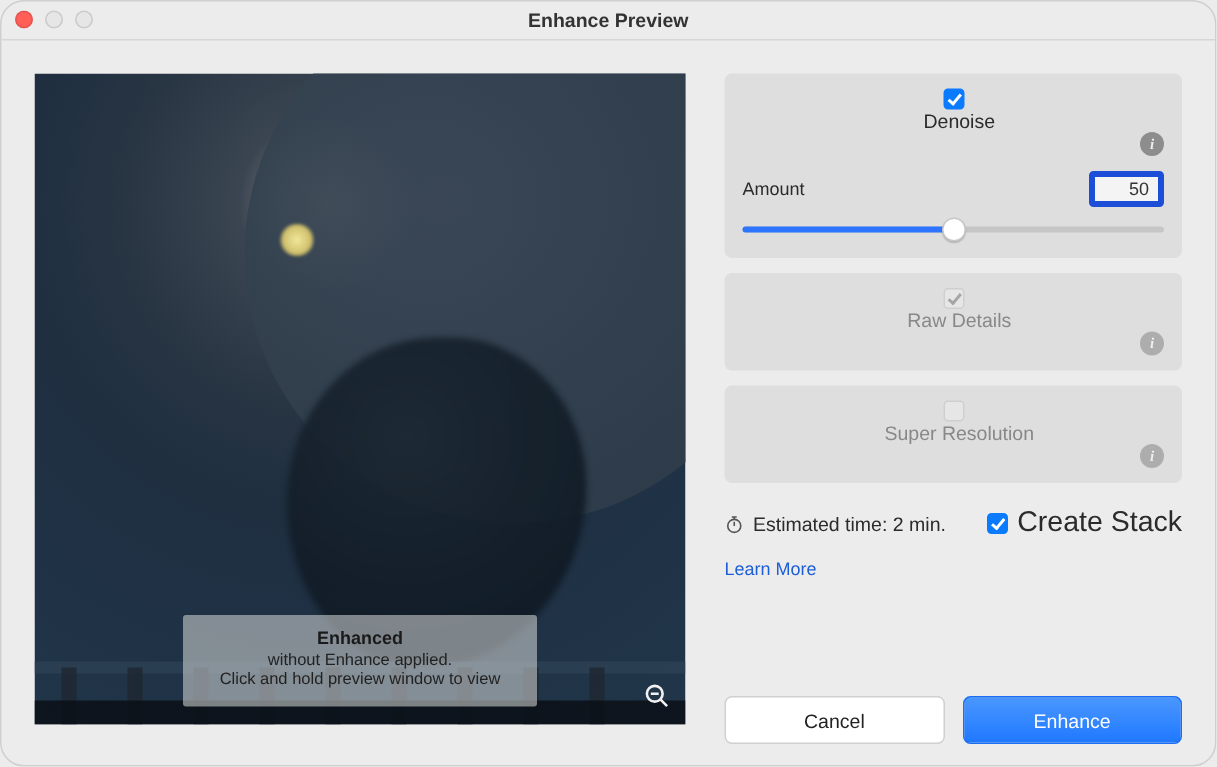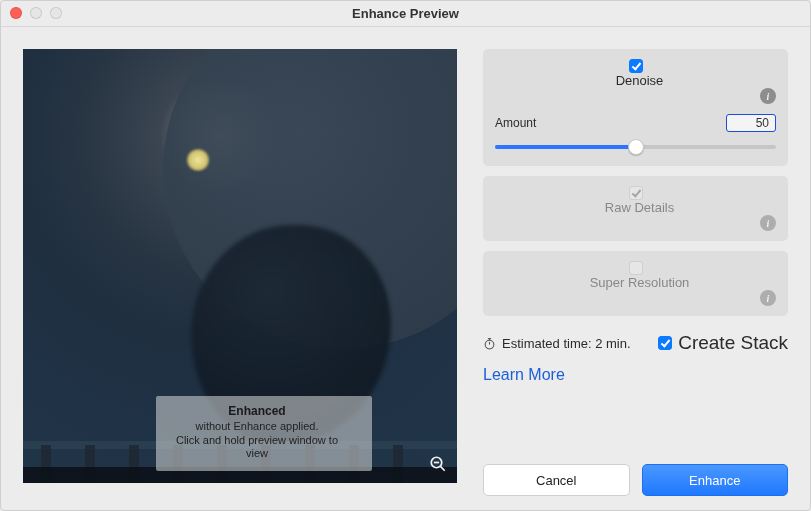--- a/index.html
+++ b/index.html
@@ -1,36 +1,36 @@
 <!DOCTYPE html>
 <html><head>
 <meta charset="utf-8">
 <style>
   * { box-sizing: border-box; margin: 0; padding: 0; }
   html, body { width: 811px; height: 511px; font-family: -apple-system, "Helvetica Neue", Arial, sans-serif; background: #ececec; }
-  .window { width: 811px; height: 511px; background: #ececec; border: 1px solid #cfcfcf; border-radius: 4px; display: flex; flex-direction: column; overflow: hidden; }
+  .window { width: 811px; height: 511px; background: #ececec; border: 1px solid #cfcfcf; border-radius: 16px; display: flex; flex-direction: column; overflow: hidden; }
   .titlebar { position: relative; height: 26px; flex: 0 0 26px; border-bottom: 1px solid #d6d6d6; }
   .traffic { position: absolute; left: 9px; top: 6px; display: flex; gap: 8px; }
   .tl-dot { width: 12px; height: 12px; border-radius: 50%; border: 1px solid rgba(0,0,0,0.12); }
   .tl-close { background: #ff5f57; }
   .tl-min   { background: #e6e6e6; }
   .tl-max   { background: #e6e6e6; }
   .title { text-align: center; line-height: 26px; font-size: 13px; font-weight: 600; color: #333; }
   .body { flex: 1; display: flex; }
   .preview-pane { width: 468px; flex: 0 0 468px; padding: 22px 0 14px 22px; position: relative; }
   .preview-img { width: 434px; height: 434px; position: relative; overflow: hidden; }
   .img-bg { position: absolute; inset: 0; background: radial-gradient(circle at 45% 20%, #999a8e 0%, #6e7271 6%, #3b4552 14%, #283543 32%, #1f2f40 48%, #1f3043 60%, #21364a 100%); }
   .moon { position: absolute; left: 140px; top: -60px; width: 360px; height: 360px; border-radius: 50%; background: radial-gradient(circle at 40% 40%, #3a4757 0%, #33414f 50%, #2c3947 100%); opacity: 0.9; }
   .glow { position: absolute; left: 162px; top: 100px; width: 26px; height: 22px; border-radius: 50%; background: radial-gradient(circle, #efe79a 0%, #cfbf6b 55%, rgba(0,0,0,0) 70%); filter: blur(1px); }
   .blob { position: absolute; left: 168px; top: 176px; width: 200px; height: 220px; background: radial-gradient(circle at 40% 30%, #1b2732 0%, #101a25 70%); border-radius: 50% 45% 55% 45% / 50% 45% 55% 50%; filter: blur(2px); opacity: 0.9; }
   .rail { position: absolute; left: 0; right: 0; bottom: 34px; height: 8px; background: rgba(50,70,90,0.6); }
   .posts { position: absolute; left: 0; right: 0; bottom: 0; height: 38px; display: flex; gap: 34px; padding-left: 18px; }
   .post { width: 10px; height: 38px; background: rgba(30,40,50,0.85); }
   .dark-strip { position: absolute; left: 0; right: 0; bottom: 0; height: 16px; background: rgba(10,15,22,0.85); }
-  .tooltip { position: absolute; left: 50%; transform: translateX(-50%); bottom: 12px; width: 216px; padding: 8px 24px 10px 10px; background: rgba(200,203,203,0.6); color: #1a1a1a; text-align: center; border-radius: 2px; margin-left: 24px; }
+  .tooltip { position: absolute; left: 50%; transform: translateX(-50%); bottom: 12px; width: 236px; padding: 8px 10px 10px 10px; background: rgba(200,203,203,0.6); color: #1a1a1a; text-align: center; border-radius: 2px; }
   .tooltip .tt-title { font-size: 12px; font-weight: 700; margin-bottom: 2px; }
   .tooltip .tt-line { font-size: 11px; line-height: 1.25; color: #222; }
   .zoom-btn { position: absolute; right: 8px; bottom: 8px; width: 22px; height: 22px; color: #f1f1f1; display:flex; align-items:center; justify-content:center; }
   .zoom-btn svg { width: 18px; height: 18px; }
 
   .controls-pane { flex: 1; padding: 22px 22px 14px 14px; display: flex; flex-direction: column; font-size: 13px; color: #2b2b2b; }
   .desc { line-height: 1.35; margin-bottom: 16px; }
   .opt { background: #dedede; border-radius: 5px; padding: 10px 12px; margin-bottom: 10px; position: relative; }
   .opt.disabled { color: #888; }
   .opt-row { display: flex; align-items: center; flex-direction: column; }
@@ -40,34 +40,34 @@
 
   .chk { appearance: none; -webkit-appearance: none; width: 14px; height: 14px; border-radius: 3px; border: 1px solid #b3b3b3; background: #fff; position: relative; display: inline-block; vertical-align: middle; flex: 0 0 14px; }
   .chk:checked { background: #0a7aff; border-color: #0a7aff; }
   .chk:checked::after { content: ""; position: absolute; left: 4px; top: 1px; width: 3px; height: 7px; border: solid #fff; border-width: 0 2px 2px 0; transform: rotate(40deg); }
   .chk:disabled { background: #e6e6e6; border-color: #cfcfcf; }
   .chk:disabled:checked { background: #e6e6e6; border-color: #cfcfcf; }
   .chk:disabled:checked::after { border-color: #a6a6a6; }
 
   .amount-row { display: flex; align-items: center; margin-top: 10px; }
   .amount-lbl { font-size: 12px; }
-  .amount-val { margin-left: auto; width: 50px; text-align: right; padding: 1px 6px; background: #f4f4f4; border: 1px solid #1d4ed8; border-radius: 3px; font-size: 12px; color: #333; }
+  .amount-val { margin-left: auto; width: 50px; text-align: right; padding: 1px 6px; background: #f4f4f4; border: 4px solid #1d4ed8; border-radius: 3px; font-size: 12px; color: #333; }
 
   .slider-wrap { margin-top: 6px; position: relative; height: 18px; }
   .track { position: absolute; left: 0; right: 0; top: 7px; height: 4px; background: #c6c6c6; border-radius: 2px; }
   .track-fill { position: absolute; left: 0; top: 7px; height: 4px; background: #2d74ff; border-radius: 2px; }
   .thumb { position: absolute; top: 1px; width: 16px; height: 16px; border-radius: 50%; background: #fff; border: 1px solid #c7c7c7; box-shadow: 0 1px 1px rgba(0,0,0,0.2); transform: translateX(-50%); }
 
   .status-row { display: flex; align-items: center; margin-top: 6px; }
   .stopwatch { width: 13px; height: 13px; margin-right: 6px; }
   .status-txt { font-size: 13px; }
   .stack { margin-left: auto; display: flex; align-items: center; }
   .stack .lbl { margin-left: 6px; font-size: 19px; }
 
-  .learn { margin-top: 12px; color: #1d5fd6; font-size: 16px; cursor: pointer; }
+  .learn { margin-top: 12px; color: #1d5fd6; font-size: 12px; cursor: pointer; }
   .spacer { flex: 1; }
   .btn-row { display: flex; gap: 12px; }
   .btn { flex: 1; height: 32px; border-radius: 5px; font-size: 13px; display: flex; align-items: center; justify-content: center; cursor: pointer; }
   .btn-default { background: #fff; border: 1px solid #d0d0d0; color: #222; }
   .btn-primary { background: linear-gradient(#4a97ff, #1f78ff); color: #fff; border: 1px solid #1a6ff2; }
 </style>
 </head>
 <body>
 
 <div class="window">

